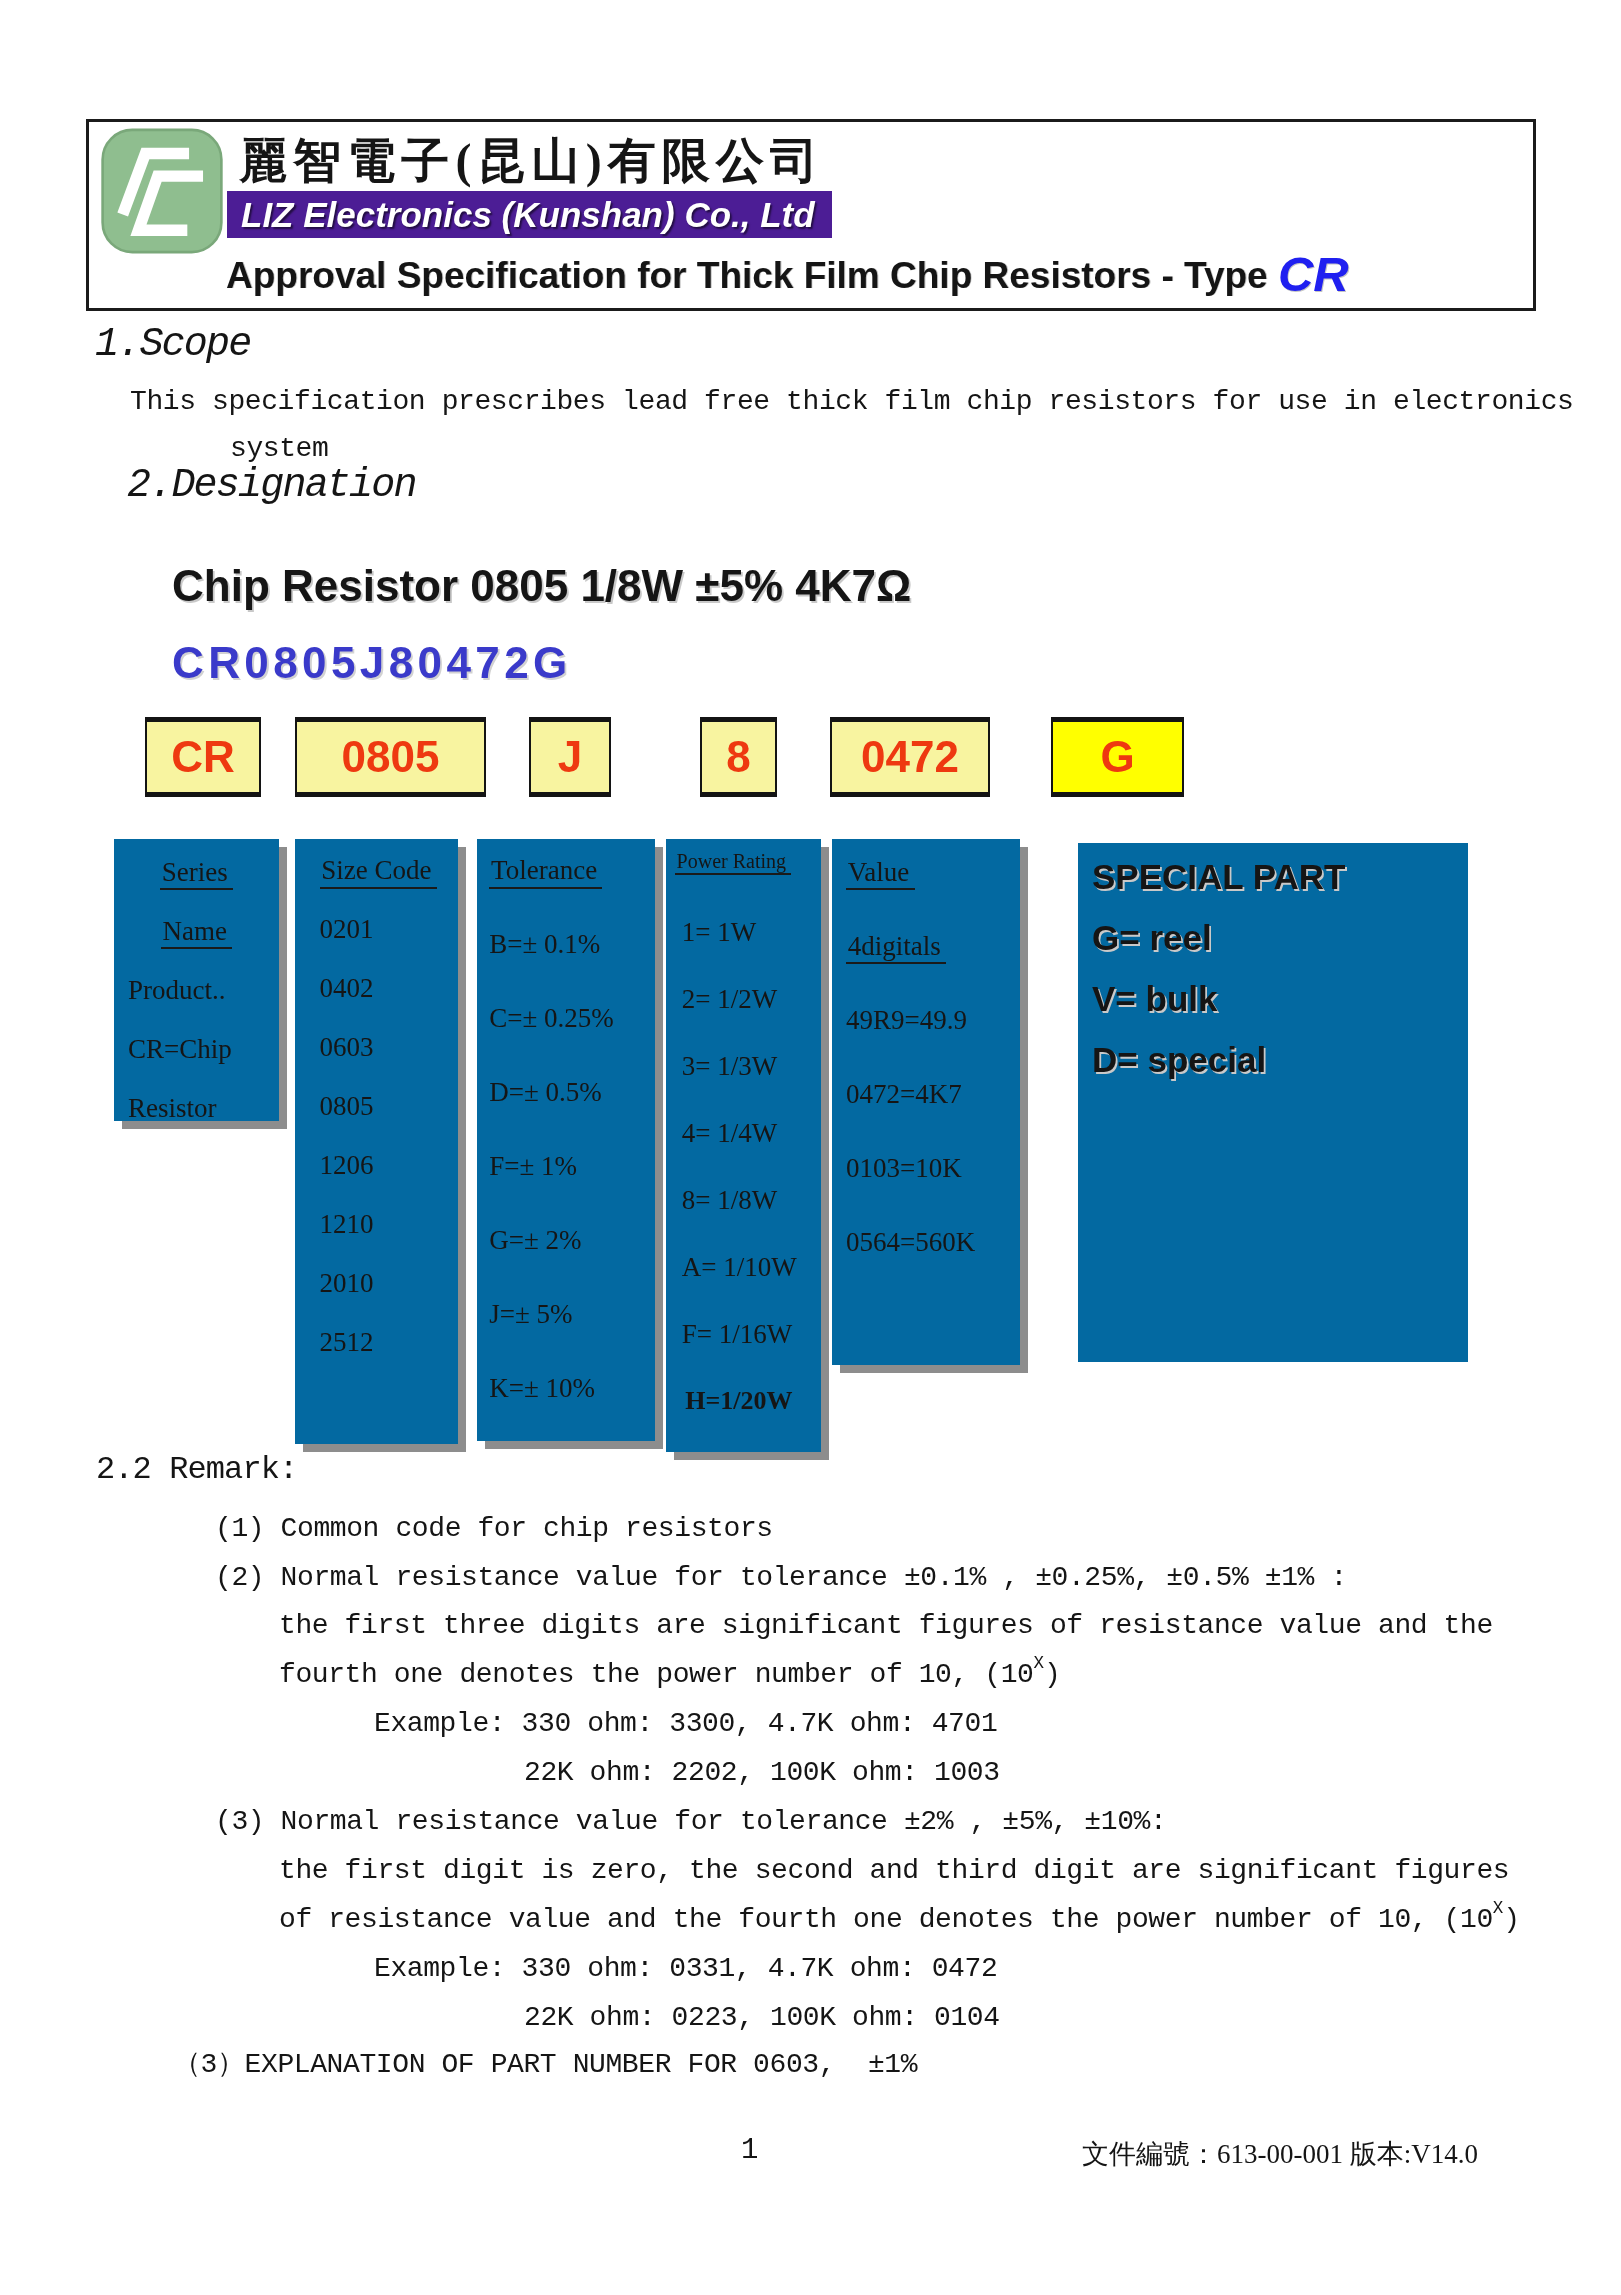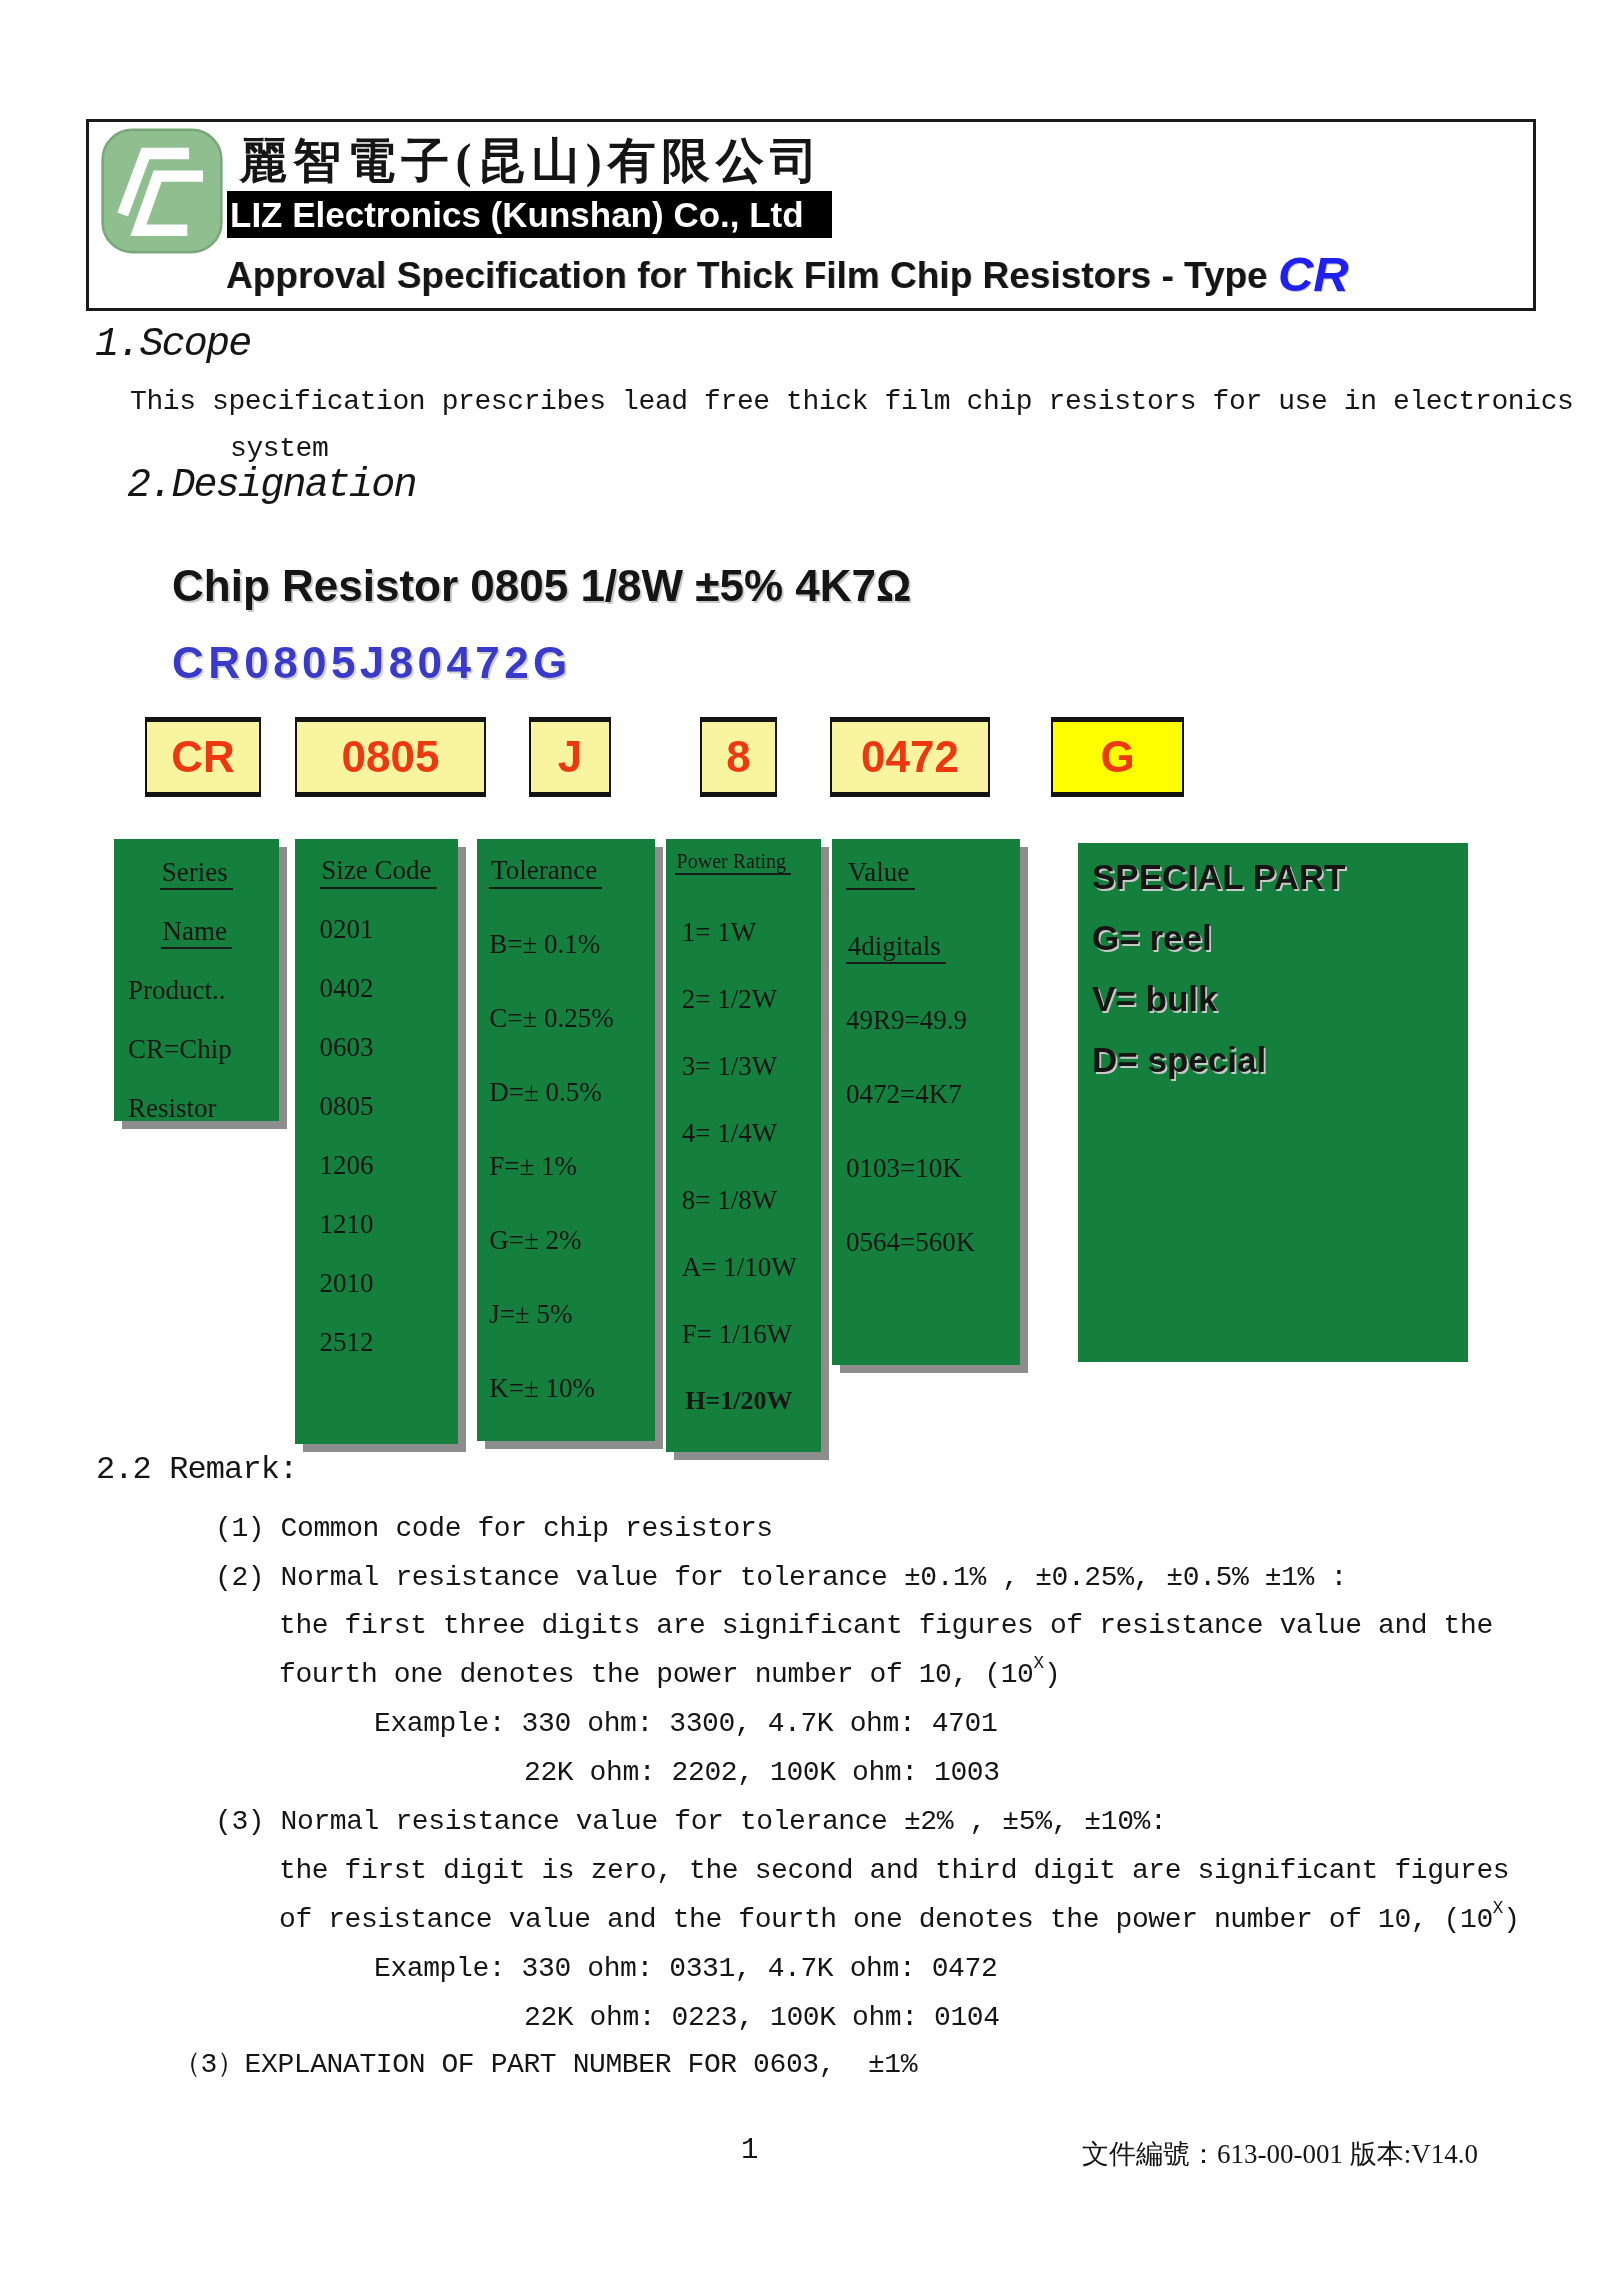--- a/index.html
+++ b/index.html
@@ -3,23 +3,23 @@
 <meta charset="utf-8">
 <style>
   html,body{margin:0;padding:0;background:#ffffff;}
   .page{position:relative;width:1622px;height:2295px;background:#ffffff;overflow:hidden;
         font-family:"Liberation Serif",serif;color:#151515;}
   .abs{position:absolute;}
 
   
   .hdr-box{left:86px;top:119px;width:1444px;height:186px;border:3.5px solid #1b1b1b;background:#fff;}
   .company-cn{left:230px;top:128px;font-size:48px;font-weight:600;letter-spacing:6.1px;white-space:nowrap;}
-  .banner{left:226px;top:190px;width:605px;height:47px;background:#000000;color:#ffffff;
-          font-family:"Liberation Sans",sans-serif;font-weight:700;
-          font-size:35px;line-height:47px;padding-left:3px;box-sizing:border-box;white-space:nowrap;
+  .banner{left:226px;top:190px;width:605px;height:47px;background:#4c1d95;color:#ffffff;
+          font-family:"Liberation Sans",sans-serif;font-weight:700;font-style:italic;
+          font-size:35px;line-height:47px;padding-left:14px;box-sizing:border-box;white-space:nowrap;
           text-shadow:1.8px 1.8px 1.8px rgba(0,0,0,.55);}
   .spec-title{left:224px;top:249px;font-family:"Liberation Sans",sans-serif;font-weight:700;
               font-size:37px;white-space:nowrap;text-shadow:0.9px 0.9px 0 #c4c4c4;}
   .spec-title .cr{color:#2020f0;font-style:italic;font-size:49px;line-height:1;vertical-align:-3.5px;}
 
   
   .h-sec{font-family:"Liberation Mono",monospace;font-style:italic;font-size:40px;font-weight:500;
          letter-spacing:-1.8px;white-space:nowrap;}
   .mono{font-family:"Liberation Mono",monospace;font-size:28px;letter-spacing:-0.4px;white-space:pre;}
   .mono sup{font-size:17.5px;vertical-align:14px;letter-spacing:0;}
@@ -30,21 +30,21 @@
               font-size:44px;white-space:nowrap;text-shadow:1.8px 1.8px 0 #c9c9c9;}
   .part-no{left:172px;top:638px;font-family:"Liberation Sans",sans-serif;font-weight:700;
            font-size:44px;letter-spacing:4.4px;color:#3a3aca;white-space:nowrap;text-shadow:1.8px 1.8px 0 #d2d2d2;}
   .code-box{top:717px;height:70px;background:#f8f4a0;border:2.6px solid #141414;
             border-top-width:5.3px;border-bottom-width:5.3px;
             display:flex;align-items:center;justify-content:center;
             font-family:"Liberation Sans",sans-serif;font-weight:700;font-size:44px;color:#ee3910;}
   .code-box.hl{background:#ffff00;}
 
   
-  .panel{background:#15803d;box-shadow:8px 8px 0 #8d8d8d;box-sizing:border-box;font-size:27px;}
+  .panel{background:#0369a1;box-shadow:8px 8px 0 #8d8d8d;box-sizing:border-box;font-size:27px;}
   .panel .ln{white-space:nowrap;}
   .ul{border-bottom:2.6px solid #1a1a1a;padding:0 5.3px 1.8px 1.8px;}
   .p-series{left:114px;top:839px;width:165px;height:282px;padding-top:17.5px;}
   .p-series .ln{height:59px;padding-left:14px;}
   .p-series .ctr{text-align:center;padding-left:0;}
   .p-size{left:295px;top:839px;width:163px;height:605px;padding:16px 0 0 24.5px;}
   .p-size .ln{height:59px;}
   .p-tol{left:477px;top:839px;width:178px;height:602px;padding:16px 0 0 12.3px;}
   .p-tol .ln{height:74px;}
   .p-pow{left:666px;top:839px;width:155px;height:613px;padding:10.5px 0 0 8.8px;}

